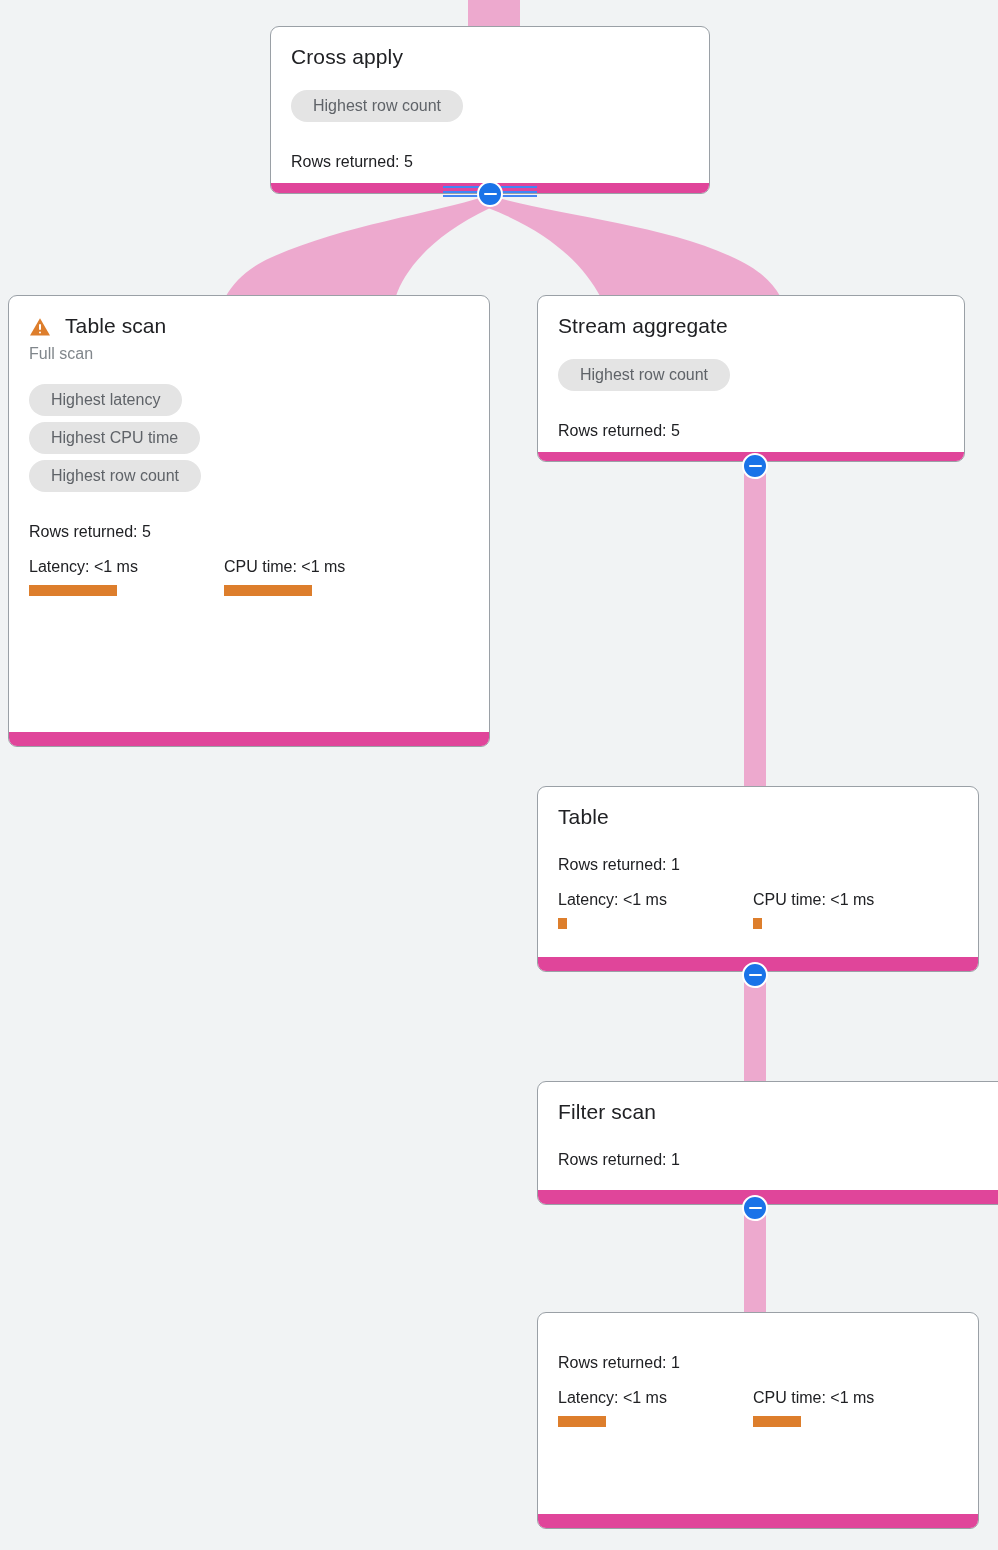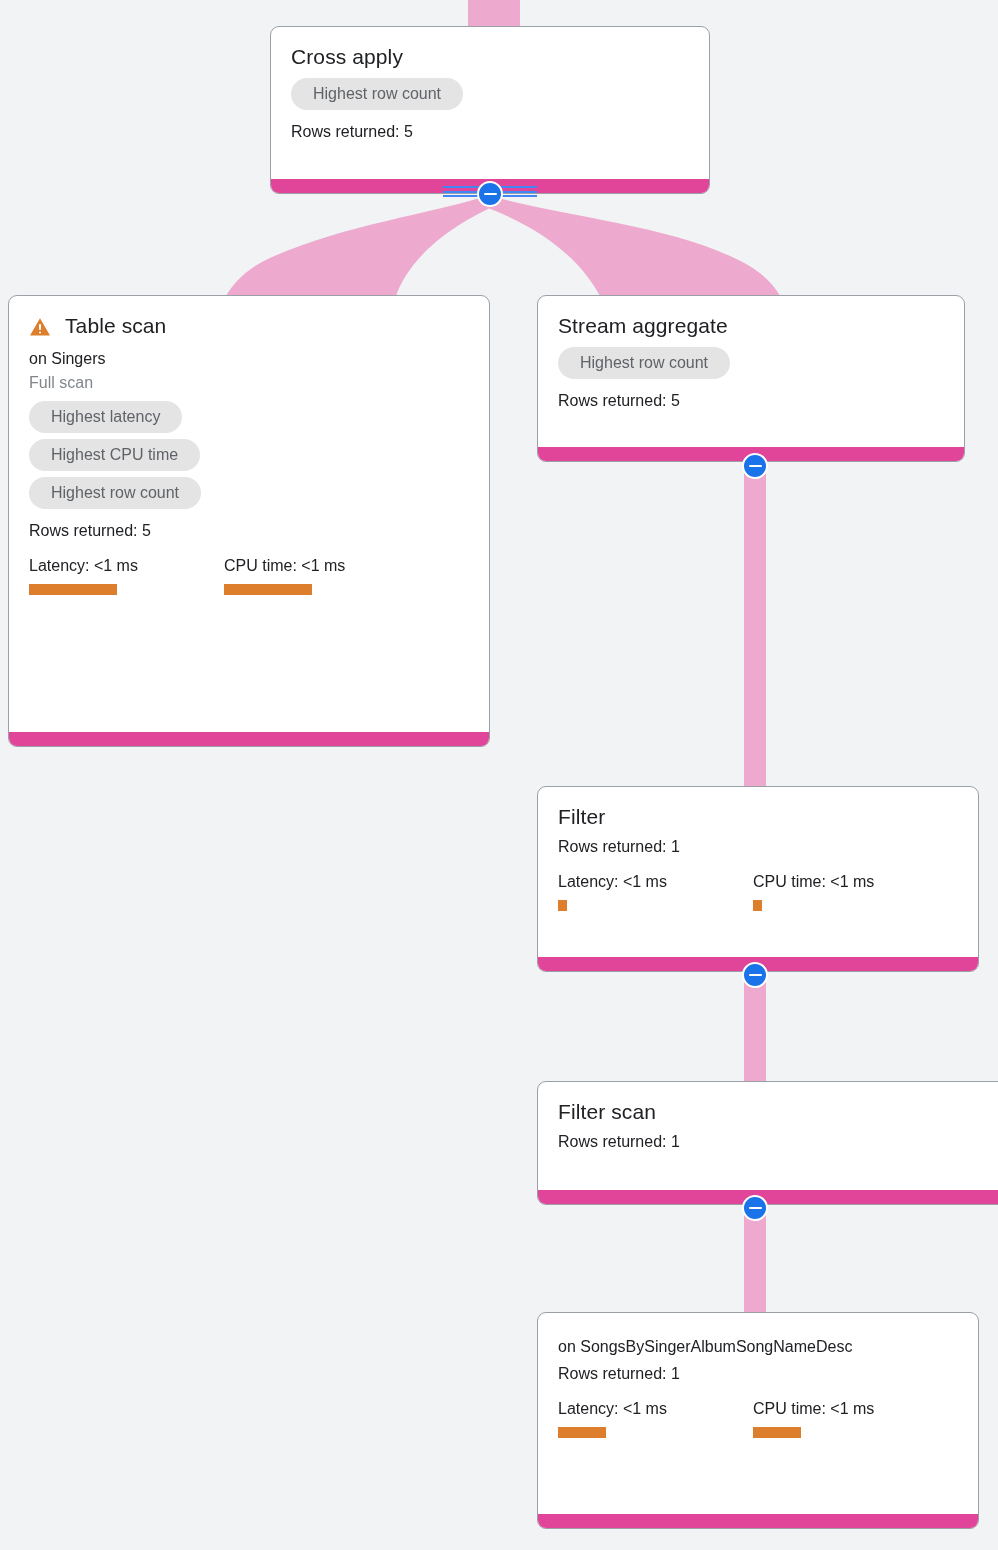--- a/index.html
+++ b/index.html
@@ -62,37 +62,37 @@
     font-size: 16px;
     line-height: 23px;
     color: #202124;
     margin-top: 6px;
   }
   .node-sub.muted {
     color: #80868b;
     margin-top: 1px;
   }
   .badges {
-    margin-top: 7px;
+    margin-top: 19px;
   }
   .badge {
     display: inline-block;
     background: #e4e4e4;
     color: #5f6368;
     border-radius: 999px;
     padding: 6px 22px 7px 22px;
     font-size: 16px;
     line-height: 19px;
     margin-bottom: 6px;
   }
   .rows {
     font-size: 16px;
     line-height: 22px;
     color: #202124;
-    margin-top: 5px;
+    margin-top: 23px;
   }
   .metrics {
     display: flex;
     margin-top: 14px;
     align-items: flex-end;
   }
   .metric {
     width: 195px;
     flex: 0 0 auto;
   }
@@ -212,21 +212,20 @@
       <div class="node-header">
         <span class="warn-icon">
           <svg width="22" height="20" viewBox="0 0 22 20" xmlns="http://www.w3.org/2000/svg">
             <path d="M11 1.2 L21 18.6 L1 18.6 Z" fill="#dd7e2c"></path>
             <rect x="10" y="7" width="2" height="6" rx="1" fill="#ffffff"></rect>
             <rect x="10" y="14.4" width="2" height="2.2" rx="1" fill="#ffffff"></rect>
           </svg>
         </span>
         <div class="node-title">Table scan</div>
       </div>
-      <div class="node-sub">on Singers</div>
       <div class="node-sub muted">Full scan</div>
       <div class="badges">
         <span class="badge">Highest latency</span><br>
         <span class="badge">Highest CPU time</span><br>
         <span class="badge">Highest row count</span>
       </div>
       <div class="rows">Rows returned: 5</div>
       <div class="metrics">
         <div class="metric">
           <div class="metric-label">Latency: &lt;1 ms</div>
@@ -253,21 +252,21 @@
     </div>
     <div class="node-footer"></div>
   </div>
   <div class="collapse-btn" style="left:742px; top:453px;">
     <div class="minus"></div>
   </div>
 
   <div class="node" id="node-limit">
     <div class="node-body">
       <div class="node-header">
-        <div class="node-title">Filter</div>
+        <div class="node-title">Table</div>
       </div>
       <div class="rows">Rows returned: 1</div>
       <div class="metrics">
         <div class="metric">
           <div class="metric-label">Latency: &lt;1 ms</div>
           <div class="metric-bar" style="width:9px;"></div>
         </div>
         <div class="metric">
           <div class="metric-label">CPU time: &lt;1 ms</div>
           <div class="metric-bar" style="width:9px;"></div>
@@ -288,21 +287,20 @@
       <div class="rows">Rows returned: 1</div>
     </div>
     <div class="node-footer"></div>
   </div>
   <div class="collapse-btn" style="left:742px; top:1195px;">
     <div class="minus"></div>
   </div>
 
   <div class="node" id="node-index-scan">
     <div class="node-body">
-      <div class="node-sub">on SongsBySingerAlbumSongNameDesc</div>
       <div class="rows">Rows returned: 1</div>
       <div class="metrics">
         <div class="metric">
           <div class="metric-label">Latency: &lt;1 ms</div>
           <div class="metric-bar" style="width:48px;"></div>
         </div>
         <div class="metric">
           <div class="metric-label">CPU time: &lt;1 ms</div>
           <div class="metric-bar" style="width:48px;"></div>
         </div>

